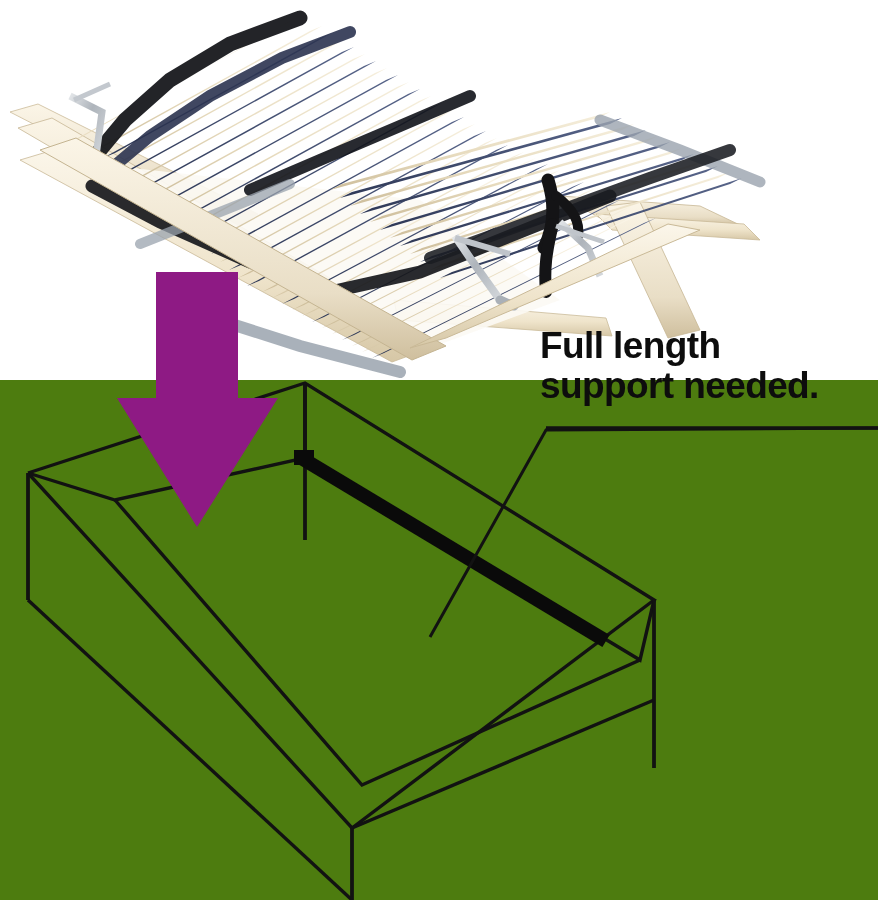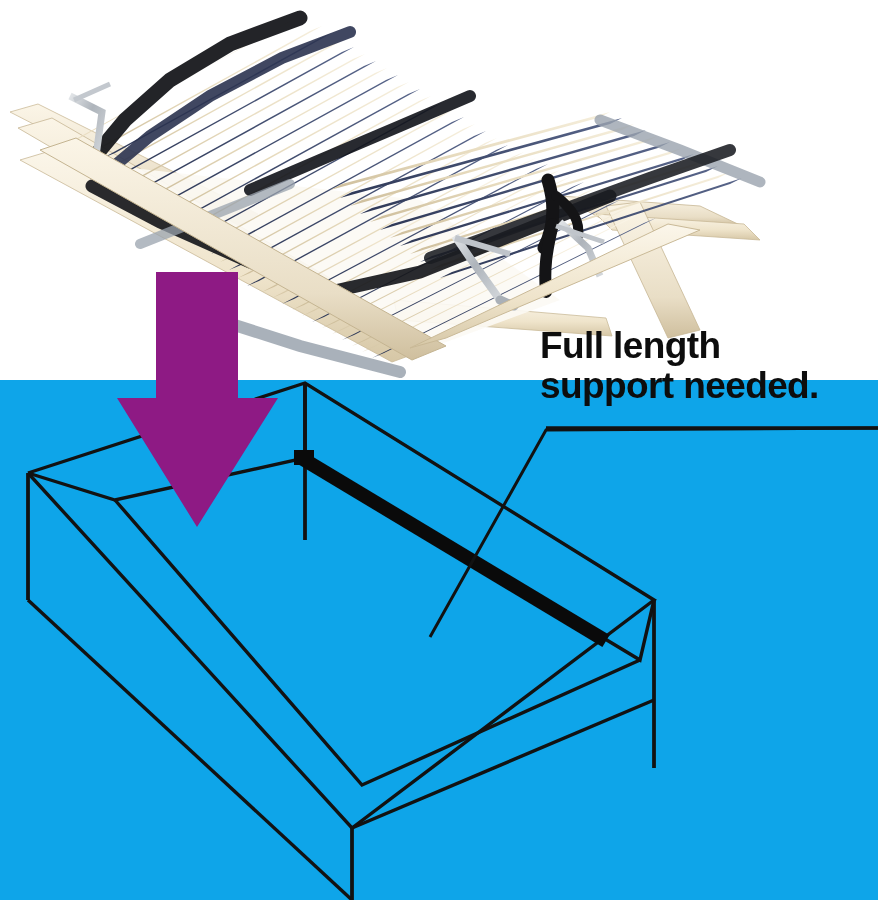--- a/index.html
+++ b/index.html
@@ -1,17 +1,17 @@
 <!DOCTYPE html>
 <html><head>
 <meta charset="utf-8">
 <style>
   html,body{margin:0;padding:0;background:#ffffff;}
   body{width:878px;height:900px;overflow:hidden;font-family:"Liberation Sans",sans-serif;}
-  #stage{position:relative;width:878px;height:900px;background:#0ea5e9;}
+  #stage{position:relative;width:878px;height:900px;background:#4d7c0f;}
   #photo-layer{position:absolute;left:0;top:0;width:878px;height:380px;}
   #diagram-layer{position:absolute;left:0;top:0;width:878px;height:900px;}
   #callout-text{
     position:absolute;left:540px;top:326px;width:345px;
     font-family:"Liberation Sans",sans-serif;
     font-weight:bold;font-size:37px;line-height:1.08;
     letter-spacing:-0.6px;color:#0d0d0d;white-space:nowrap;
   }
   #callout-text .l2{display:block;}
   svg{display:block;}

